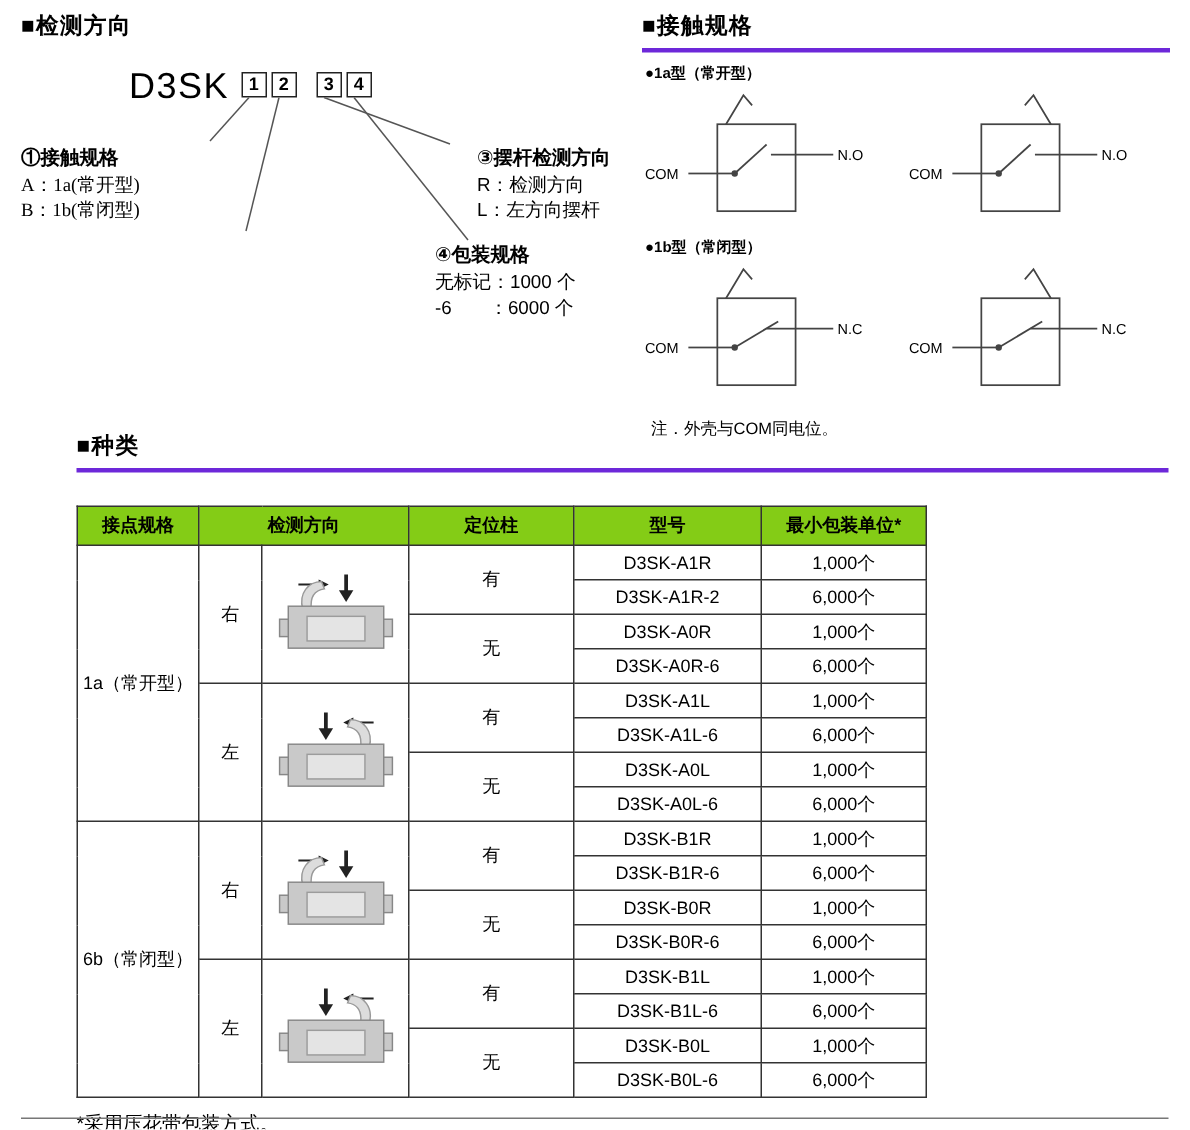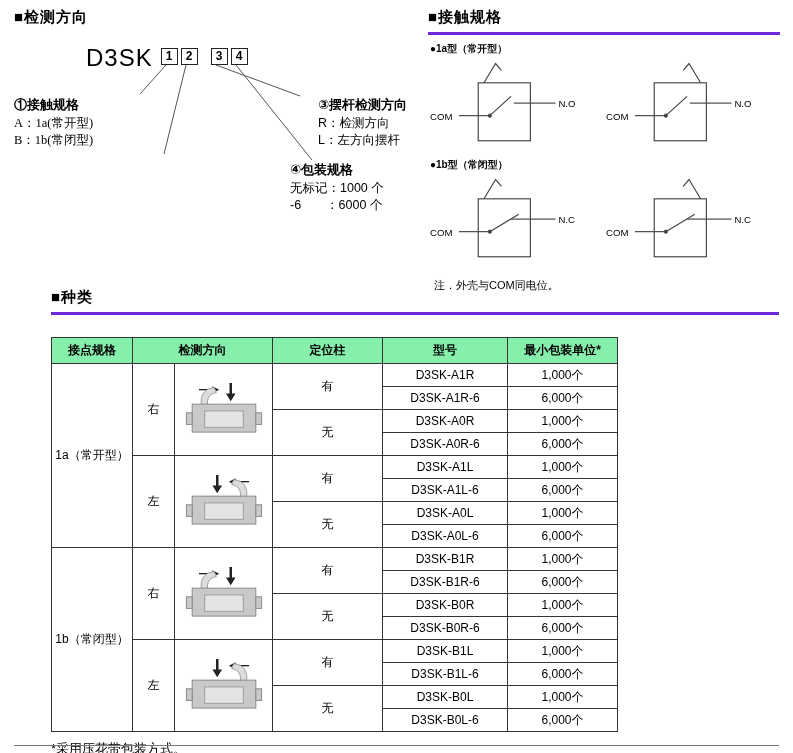--- a/index.html
+++ b/index.html
@@ -35,21 +35,21 @@
   .diag-row-1 { top:52px; } .diag-row-2 { top:168px; }
   .circ line, .circ rect, .circ polyline { stroke:#444; fill:none; stroke-width:1.2; }
   .circ circle { stroke:#444; fill:#444; }
   .circ-label { font-size:10px; fill:#000; stroke:none; }
   .contact-note { position:absolute; left:6px; top:270px; font-size:11px; white-space:nowrap; }
 
   
   .types-sec { position:absolute; left:14px; top:288px; width:765px;padding-left:37px; }
   .types-table { margin-top:22px; border-collapse:collapse; table-layout:fixed; width:566px; background:#fff; }
   .types-table th, .types-table td { border:1px solid #333; font-size:12px; text-align:center; vertical-align:middle; }
-  .types-table th { background:#86efac; height:26px; font-weight:bold; padding:0 2px; }
+  .types-table th { background:#84cc16; height:26px; font-weight:bold; padding:0 2px; }
   .types-table td { height:23px; padding:0 3px; }
   .c-img { background:#fff; }
   .footnote { margin-top:8px; font-size:13px; }
 
   .bottom-rule { position:absolute; left:14px; top:745px; width:765px; border-top:1px solid #777; }
 </style>
 </head>
 <body>
 
 <div class="page">
@@ -186,21 +186,21 @@
             <rect x="6" y="33" width="6" height="12" fill="#c9c9c9" stroke="#878787"></rect>
             <rect x="78" y="33" width="6" height="12" fill="#c9c9c9" stroke="#878787"></rect>
             <rect x="25" y="31" width="40" height="17" fill="#e4e4e4" stroke="#9c9c9c"></rect>
           </svg>
         </td>
         <td rowspan="2">有</td>
         <td>D3SK-A1R</td>
         <td>1,000个</td>
       </tr>
       <tr>
-        <td>D3SK-A1R-6</td>
+        <td>D3SK-A1R-2</td>
         <td>6,000个</td>
       </tr>
       <tr>
         <td rowspan="2">无</td>
         <td>D3SK-A0R</td>
         <td>1,000个</td>
       </tr>
       <tr>
         <td>D3SK-A0R-6</td>
         <td>6,000个</td>
@@ -233,21 +233,21 @@
         <td rowspan="2">无</td>
         <td>D3SK-A0L</td>
         <td>1,000个</td>
       </tr>
       <tr>
         <td>D3SK-A0L-6</td>
         <td>6,000个</td>
       </tr>
 
       <tr>
-        <td rowspan="8">1b（常闭型）</td>
+        <td rowspan="8">6b（常闭型）</td>
         <td rowspan="4">右</td>
         <td rowspan="4" class="c-img">
           <svg width="88" height="54" viewBox="0 0 90 56">
             <line x1="19" y1="9" x2="33" y2="9" stroke="#222" stroke-width="1.4"></line>
             <polygon points="33,5.5 40,9 33,12.5" fill="#222"></polygon>
             <line x1="52" y1="2" x2="52" y2="14" stroke="#222" stroke-width="2.6"></line>
             <polygon points="47,13 57,13 52,21" fill="#222"></polygon>
             <path d="M22,26 C19,15 26,7 35,7 L37,12 C30,13 27,18 28,26 Z" fill="#dcdcdc" stroke="#999"></path>
             <rect x="12" y="24" width="66" height="29" fill="#c9c9c9" stroke="#878787"></rect>
             <rect x="6" y="33" width="6" height="12" fill="#c9c9c9" stroke="#878787"></rect>

